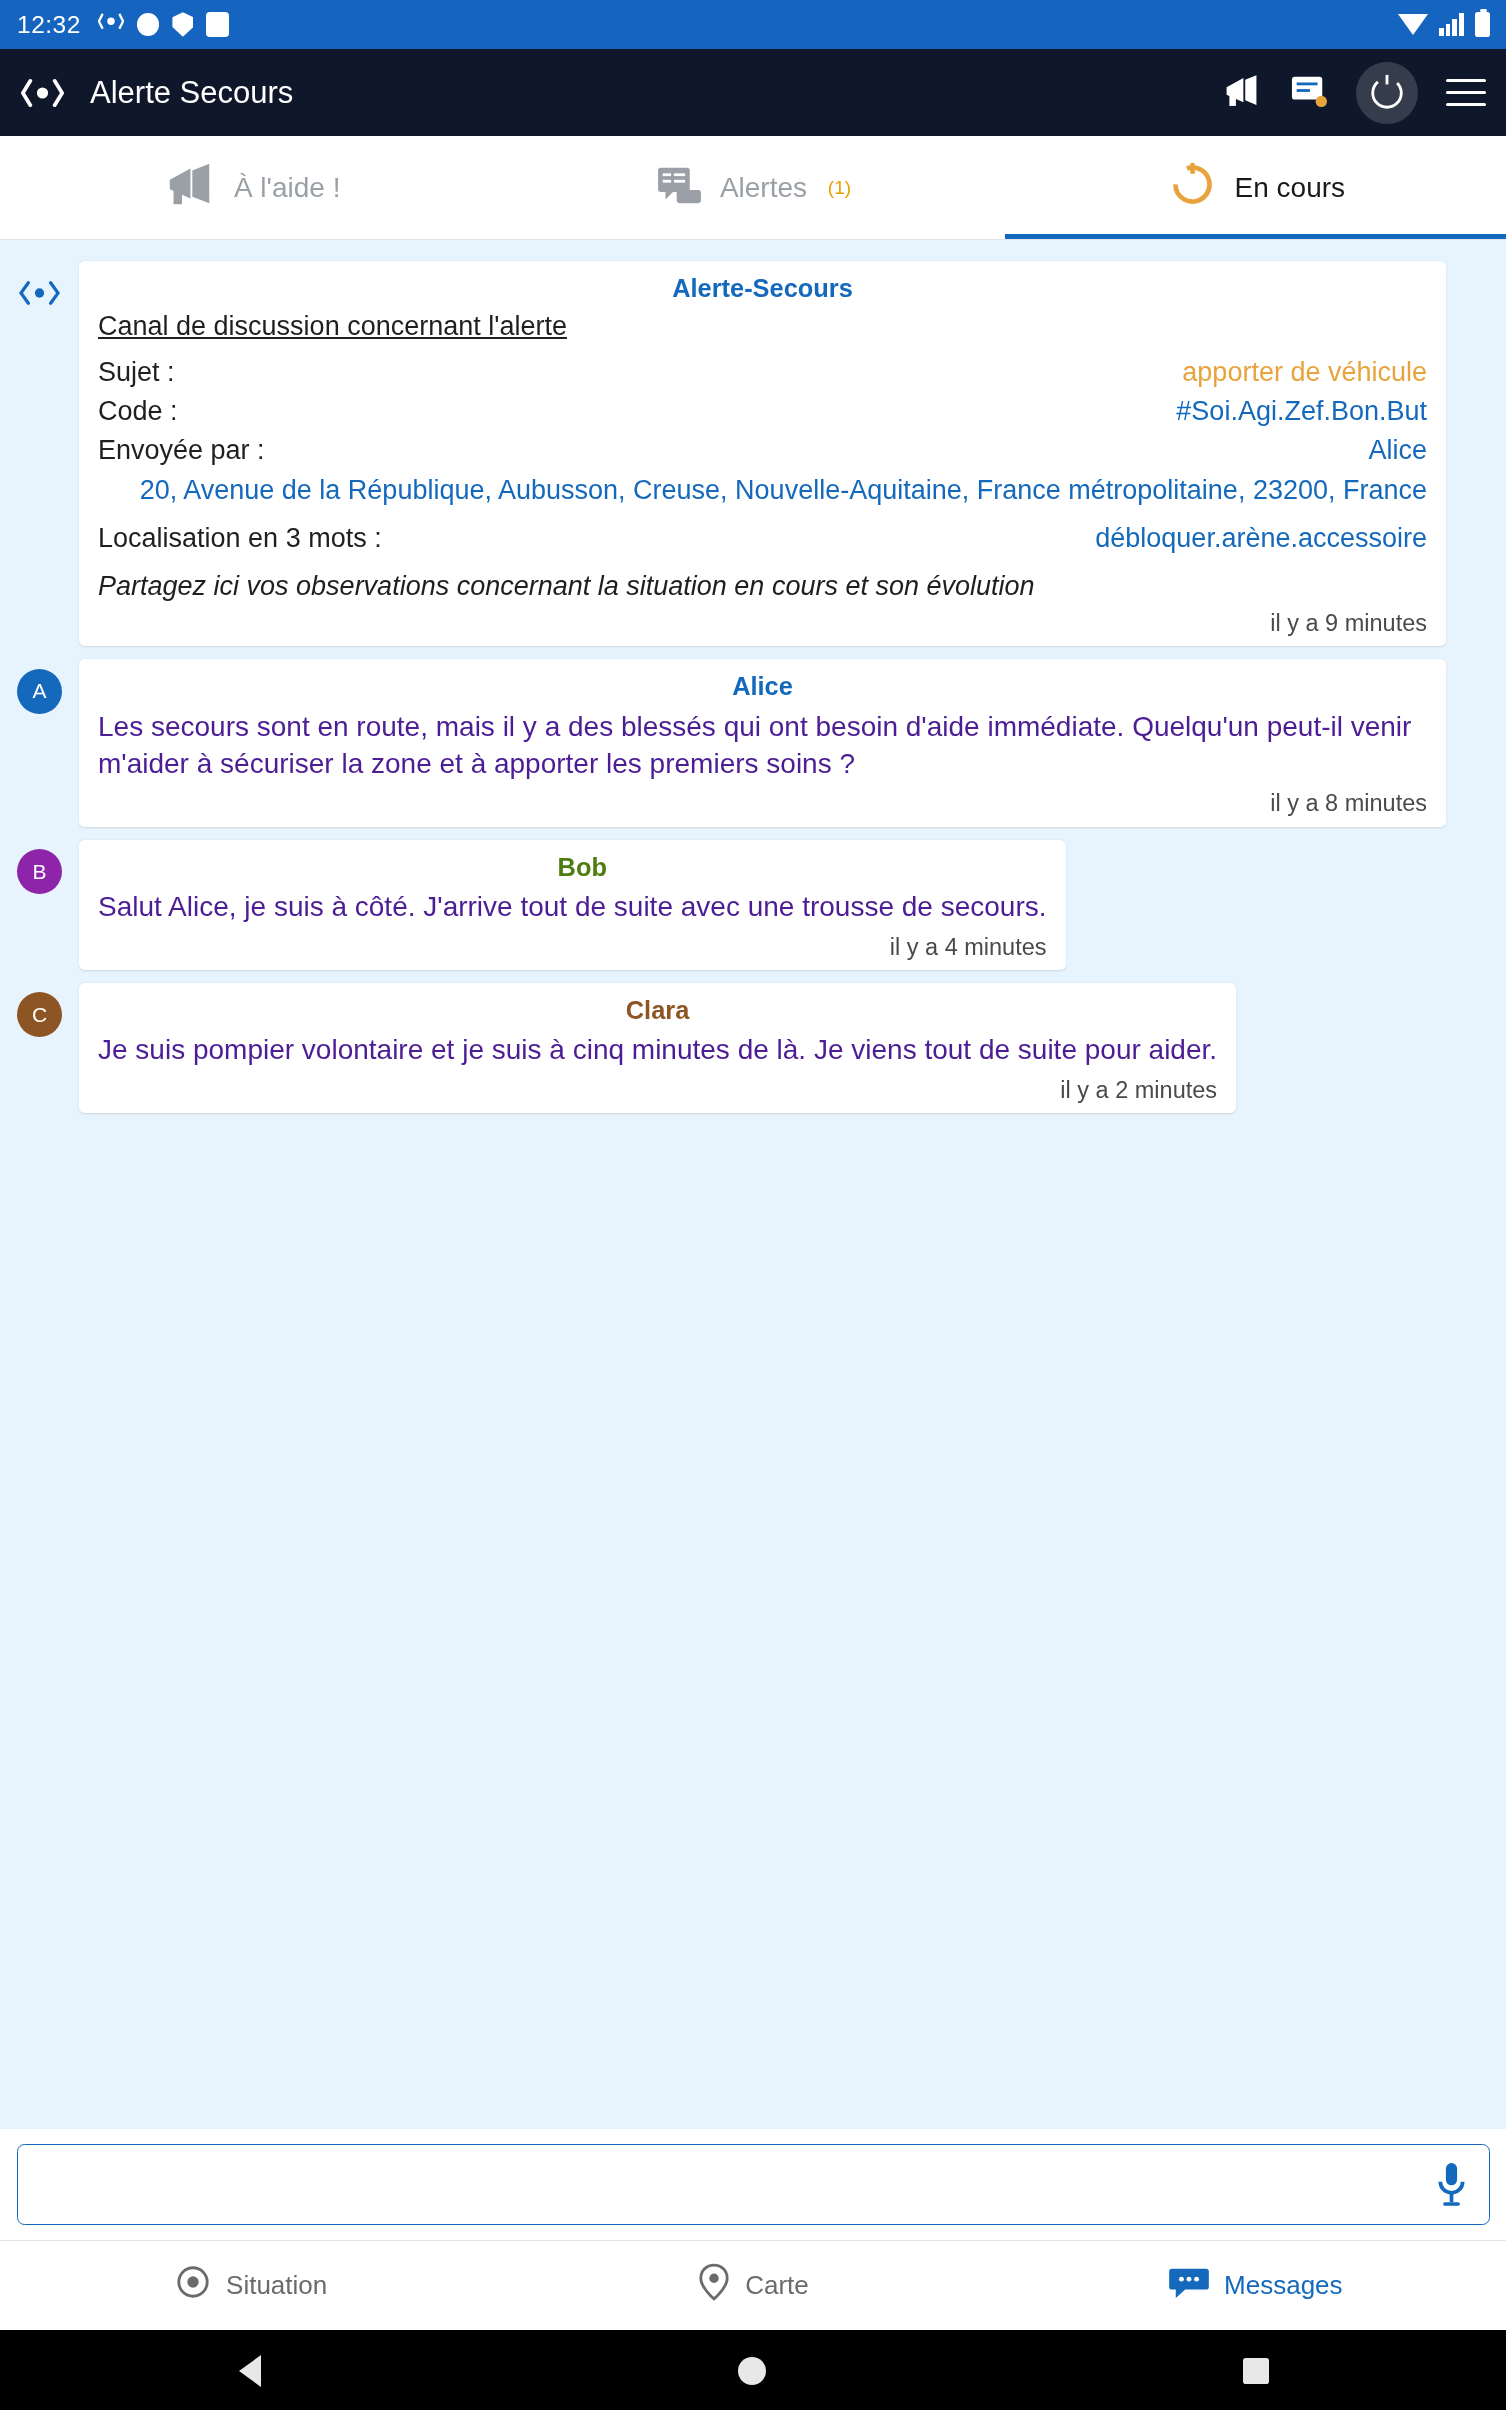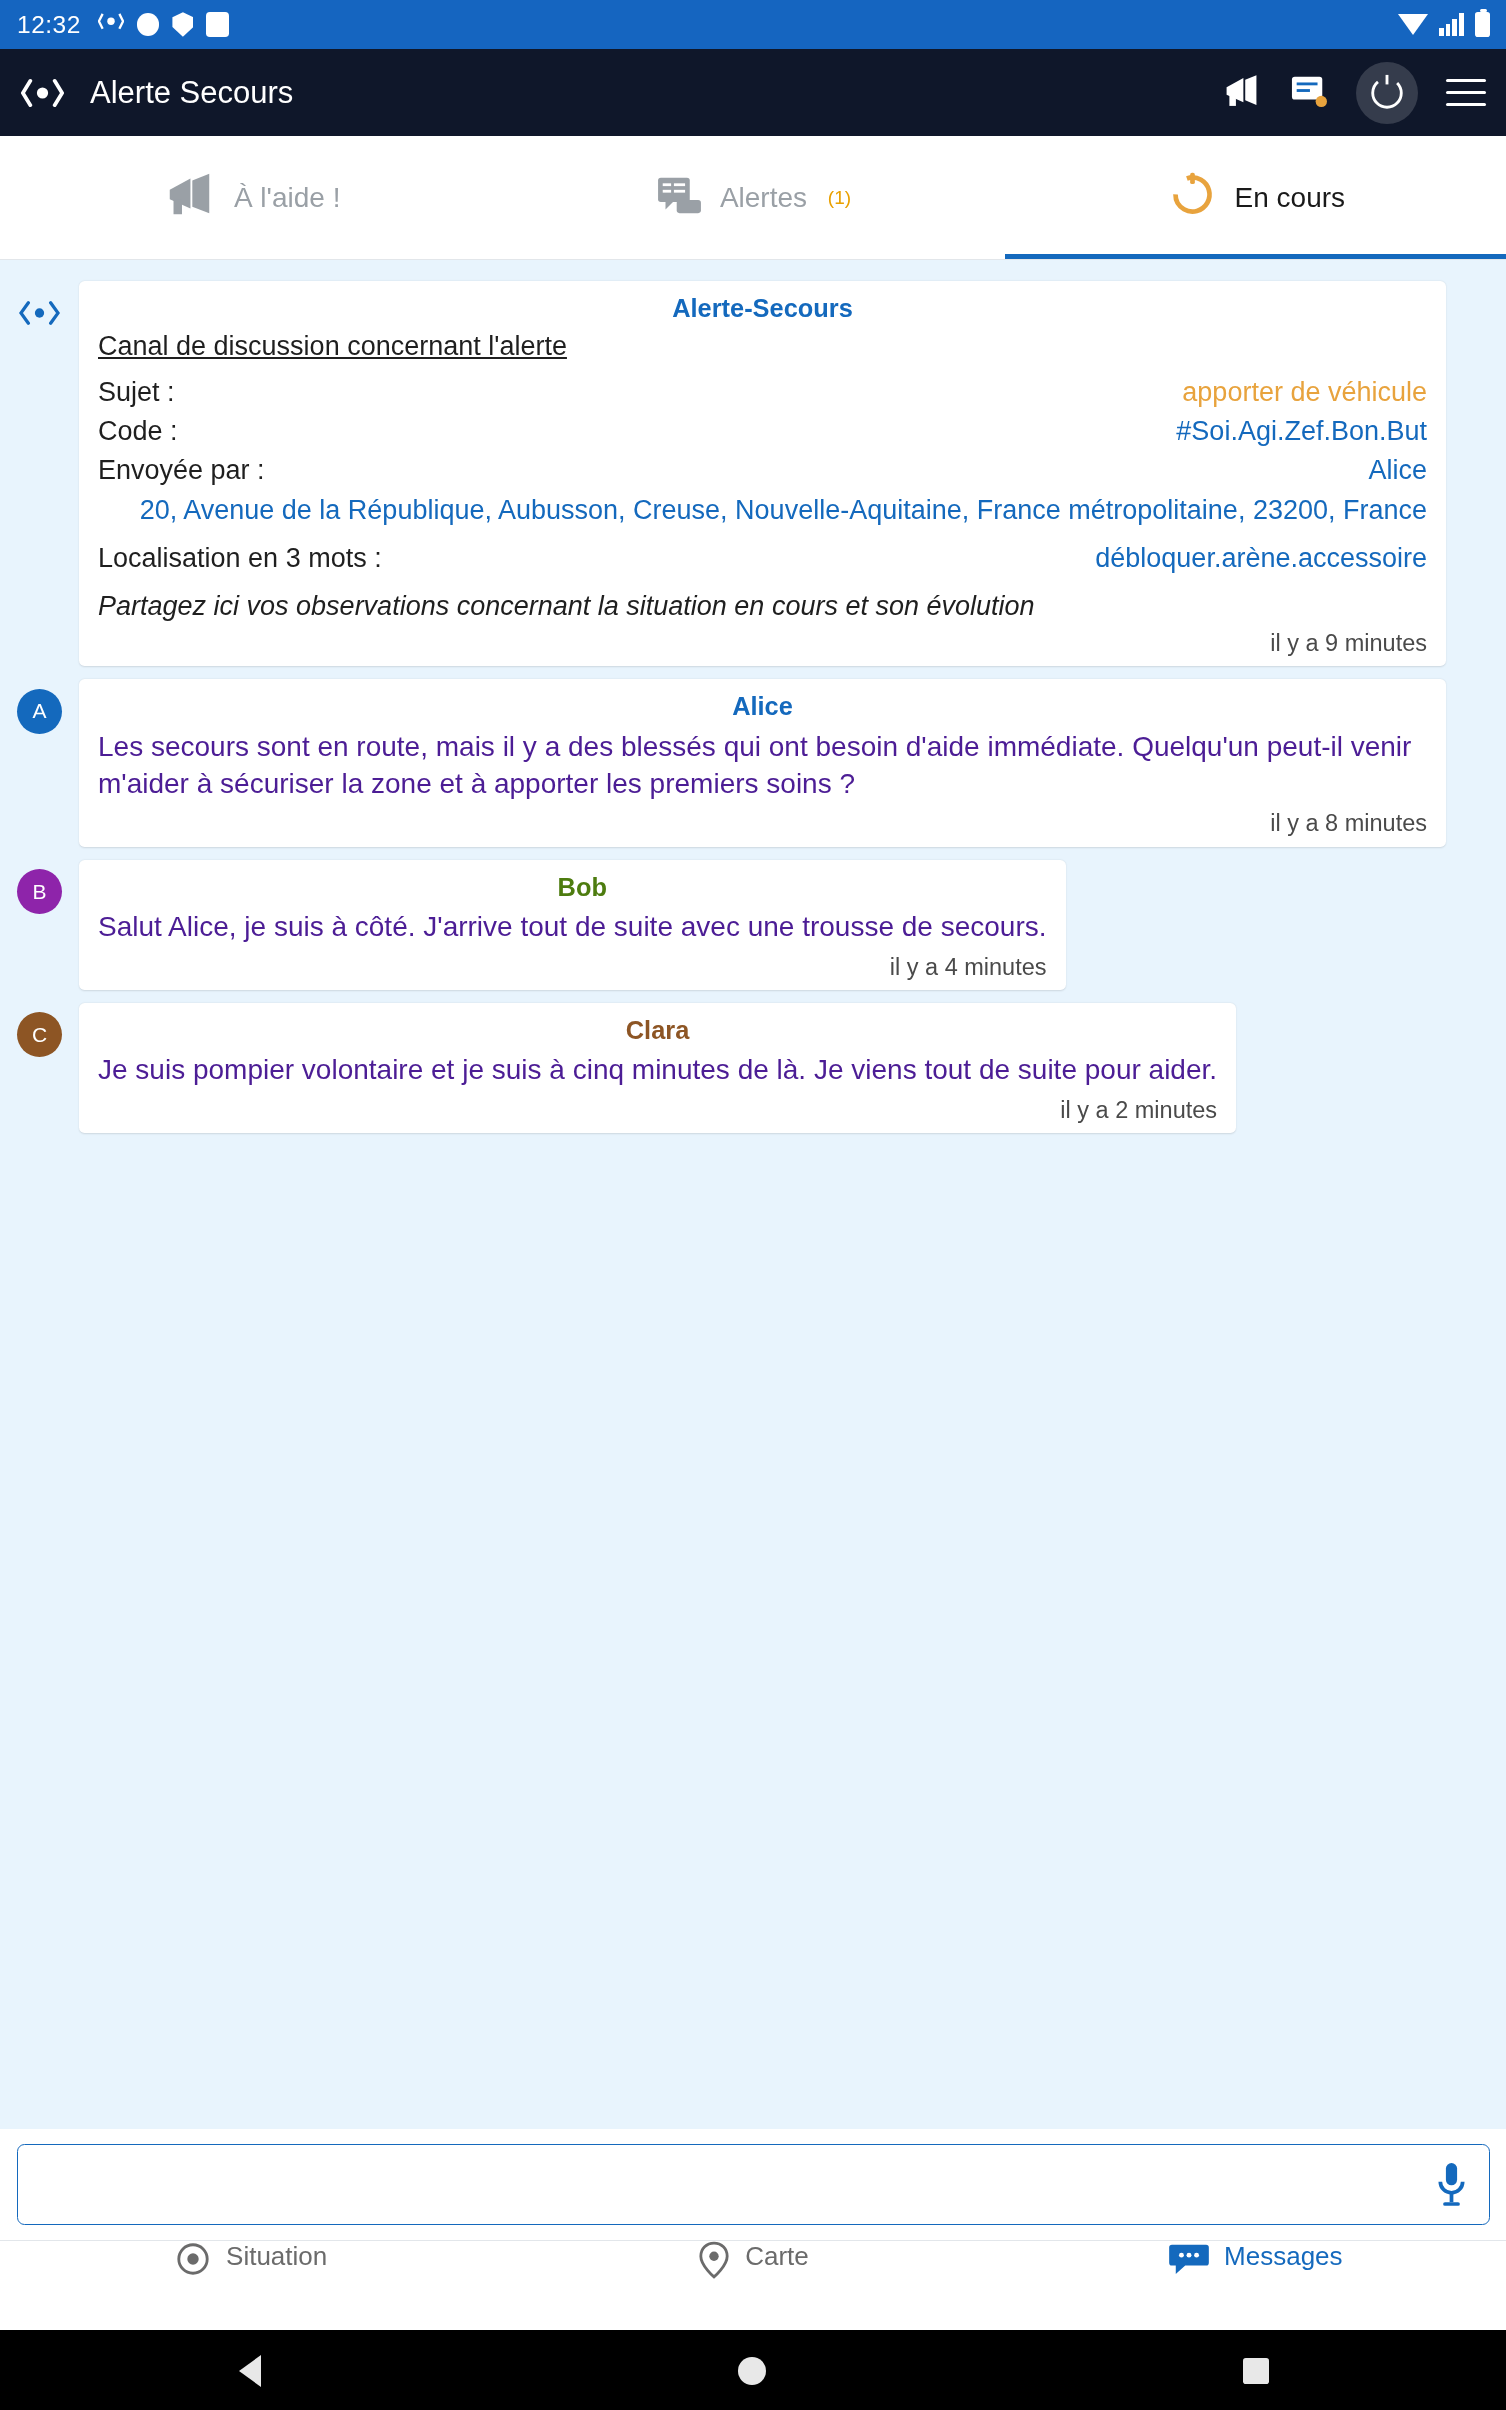--- a/index.html
+++ b/index.html
@@ -69,21 +69,21 @@
   .circle-btn {
     width: 62px; height: 62px; border-radius: 50%;
     background: rgba(255,255,255,0.16);
     display: flex; align-items: center; justify-content: center;
   }
   .hamburger { width: 40px; height: 28px; display: flex; flex-direction: column; justify-content: space-between; }
   .hamburger span { display:block; height: 3.8px; background: #fff; border-radius: 1.9px; }
 
   
   .tabs {
-    height: 124px;
+    height: 104px;
     background: #ffffff;
     display: flex;
     flex: 0 0 auto;
     border-bottom: 0.9px solid #e2e6ea;
   }
   .tab {
     flex: 1;
     display: flex;
     align-items: center;
     justify-content: center;
@@ -166,21 +166,21 @@
 
   
   .bottomnav {
     flex: 0 0 auto;
     height: 90px;
     background: #ffffff;
     border-top: 0.9px solid #e2e6ea;
     display: flex;
   }
   .bn-item {
-    flex: 1; display: flex; justify-content: center; gap: 15px;
+    flex: 1; display: flex; align-items: center; justify-content: center; gap: 15px;
     font-size: 26px; color: #6b6b6b;
   }
   .bn-item.active { color: #1469bd; }
 
   
   .sysnav {
     flex: 0 0 auto;
     height: 81px;
     background: #000000;
     display: flex; align-items: center; justify-content: space-around;

